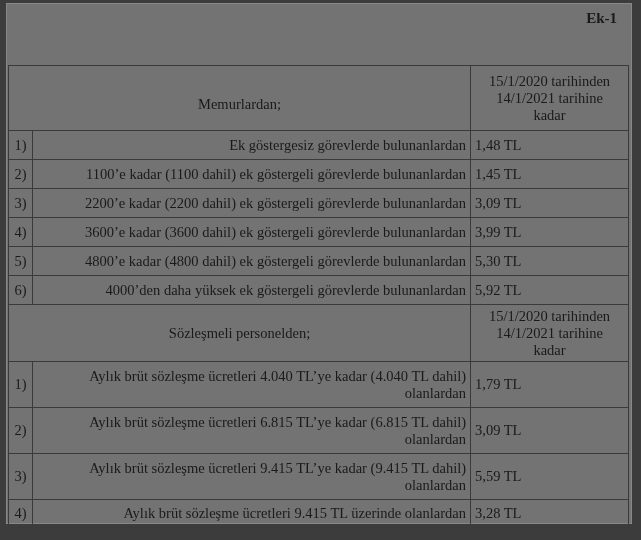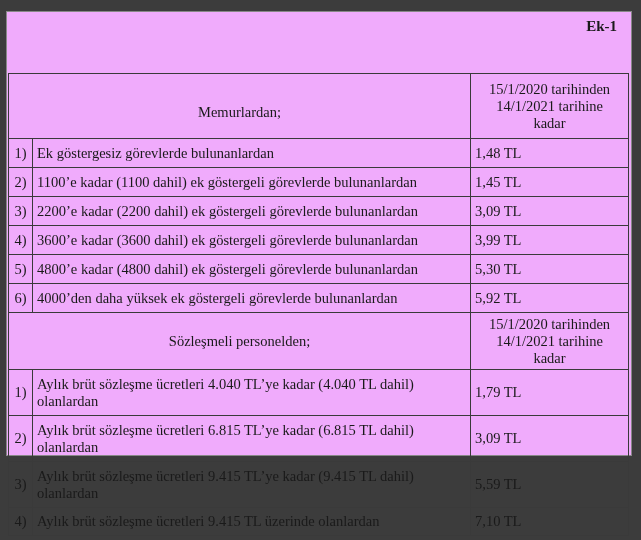--- a/index.html
+++ b/index.html
@@ -4,42 +4,43 @@
 <style>
   html, body { margin: 0; padding: 0; }
   body {
     width: 641px; height: 540px; overflow: hidden;
     background: #3c3c3c;
     position: relative;
     font-family: "Liberation Serif", "DejaVu Serif", serif;
     color: #1a1a1a;
   }
   .page {
-    position: absolute; left: 7px; top: 12px; width: 624px; height: 443px;
-    background: #f0abfc;
+    position: absolute; left: 7px; top: 4px; width: 624px; height: 519px;
+    background: #737373;
     box-shadow: 0 0 0 1px #888;
   }
   .annex {
     position: absolute; right: 14px; top: 6px;
     font-weight: bold; font-size: 15px;
   }
   .title {
     position: absolute; left: 0; right: 0; top: 38px; text-align: center;
     font-weight: bold; font-size: 15px;
   }
   table {
     position: absolute; left: 1px; top: 61px; width: 620px;
     border-collapse: collapse; table-layout: fixed;
     font-size: 14.5px;
   }
   td {
     border: 1.2px solid #3a3a3a;
     padding: 0 4px;
     vertical-align: middle;
     line-height: 17px;
+    text-align: right;
   }
   col.c-num { width: 24px; }
   col.c-desc { width: 438px; }
   col.c-val { width: 158px; }
   td.num { text-align: center; padding: 0 2px; }
   td.val { text-align: left; }
   td.head { text-align: center; margin-top: 8px; }
   tr.h1 td { height: 64px; }
   tr.r1 td { height: 28px; }
   tr.h2 td { height: 56px; }
@@ -124,17 +125,17 @@
         <td class="val">3,09 TL</td>
       </tr>
       <tr class="r2">
         <td class="num">3)</td>
         <td>Aylık brüt sözleşme ücretleri 9.415 TL’ye kadar (9.415 TL dahil) olanlardan</td>
         <td class="val">5,59 TL</td>
       </tr>
       <tr class="r2 last">
         <td class="num">4)</td>
         <td>Aylık brüt sözleşme ücretleri 9.415 TL üzerinde olanlardan</td>
-        <td class="val">7,10 TL</td>
+        <td class="val">3,28 TL</td>
       </tr>
     </tbody>
   </table>
 </div>
 
 </body></html>

